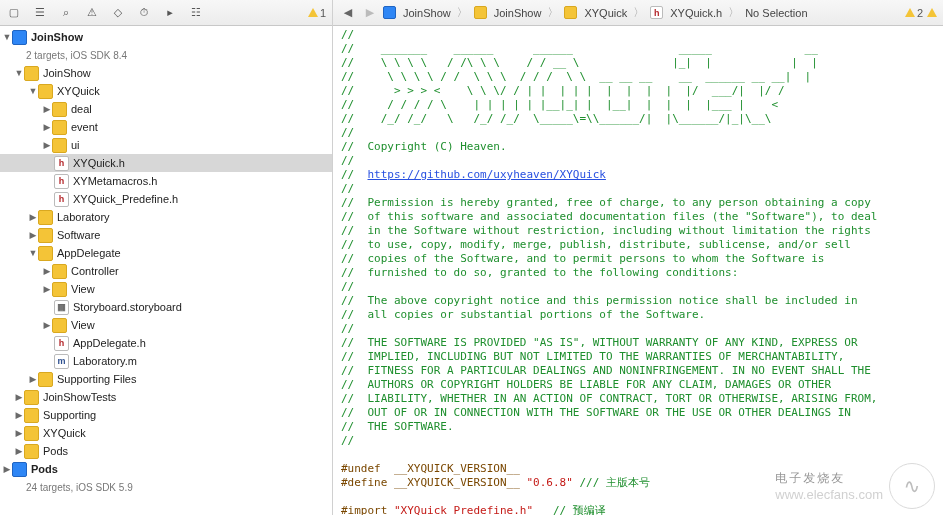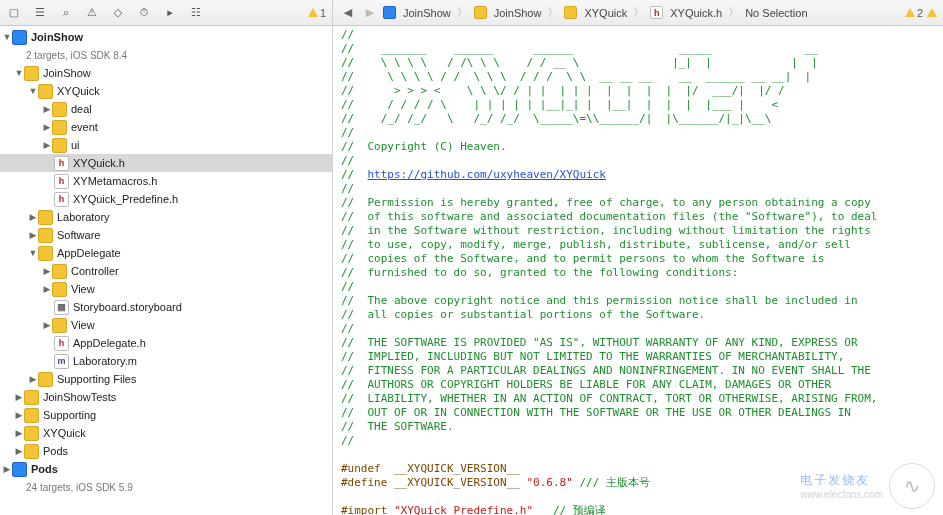--- a/index.html
+++ b/index.html
@@ -32,21 +32,21 @@
 .editor { flex: 1; display: flex; font-family: Menlo, Monaco, Consolas, monospace; font-size: 11px; line-height: 14px; overflow: hidden; }
 .gutter { width: 32px; background: #fff; border-right: 1px solid #e6e6e6; text-align: right; color: #b0b0b0; padding: 2px 6px 0 0; }
 .code { flex: 1; padding: 2px 0 0 8px; white-space: pre; overflow: auto; }
 .c-comment { color: #1f8f2e; }
 .c-url { color: #2850e0; text-decoration: underline; }
 .c-pre { color: #7a4700; }
 .c-str { color: #c41a16; }
 .c-macro { color: #7a4700; }
 .watermark { position: absolute; right: 8px; bottom: 6px; opacity: 0.55; font-size: 10px; color: #777; display: flex; align-items: center; gap: 6px; }
 .watermark .wm-circle { width: 46px; height: 46px; border: 1px solid #bbb; border-radius: 50%; display: flex; align-items: center; justify-content: center; font-size: 20px; color: #888; }
-.watermark .wm-text { font-size: 12px; letter-spacing: 2px; color: #3b82f6; }
+.watermark .wm-text { font-size: 12px; letter-spacing: 2px; color: #404040; }
 </style>
 </head>
 <body>
 
 <div class="container">
   <div class="sidebar">
     <div class="sb-toolbar">
       <span class="icon-slot">▢</span>
       <span class="icon-slot">☰</span>
       <span class="icon-slot">⌕</span>
@@ -288,16 +288,16 @@
            
         
 </div>
     </div>
   </div>
 </div>
 
 <div class="watermark">
   <div>
     <div class="wm-text">电子发烧友</div>
-    <div style="font-size:10px;color:#aaa">www.elecfans.com</div>
+    <div style="font-size:13px;color:#aaa">www.elecfans.com</div>
   </div>
   <div class="wm-circle">∿</div>
 </div>
 
 </body></html>

